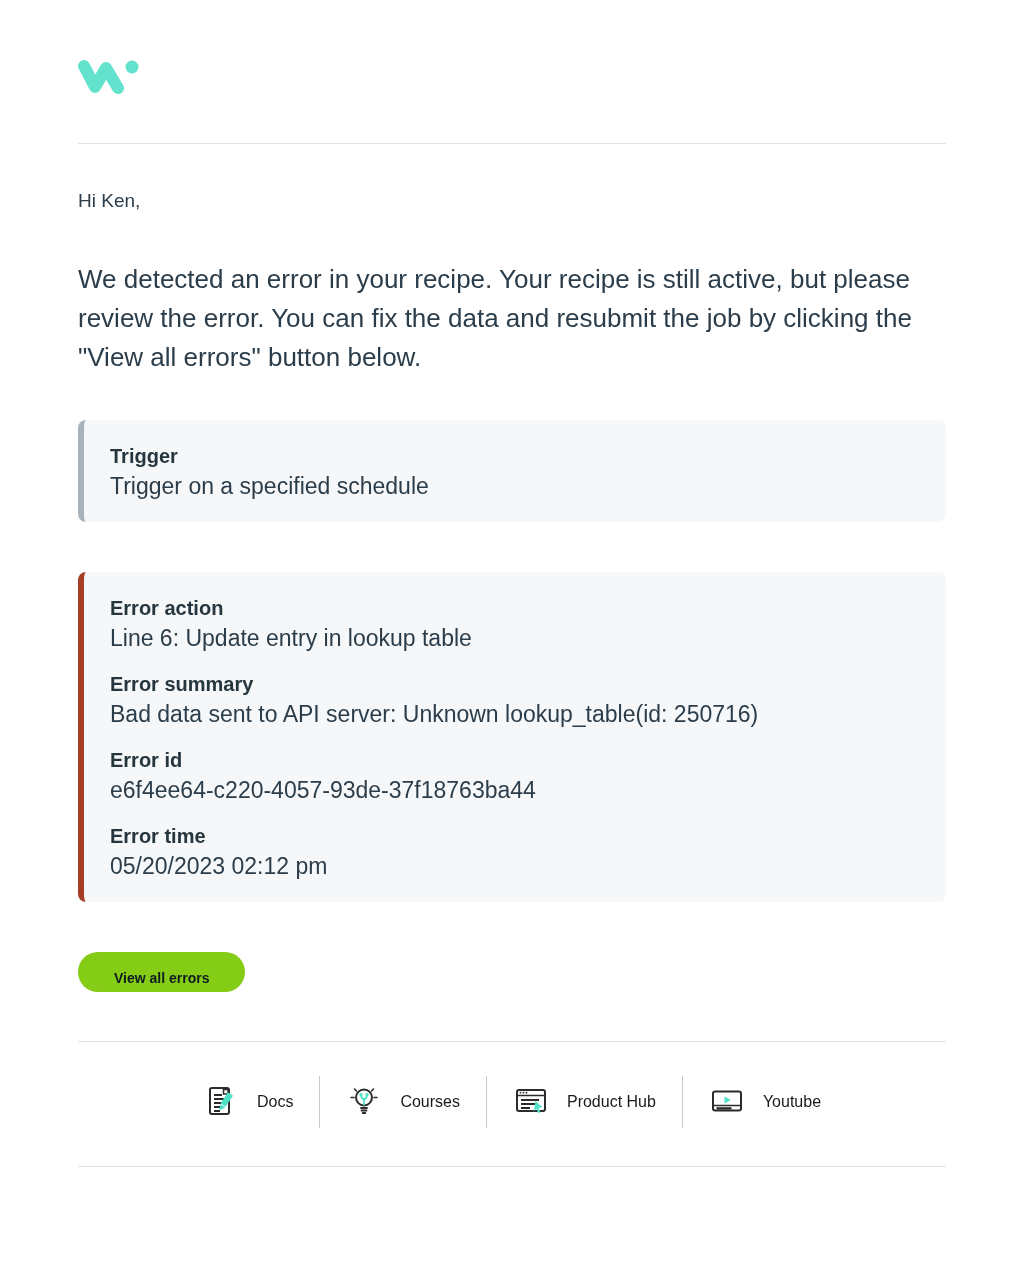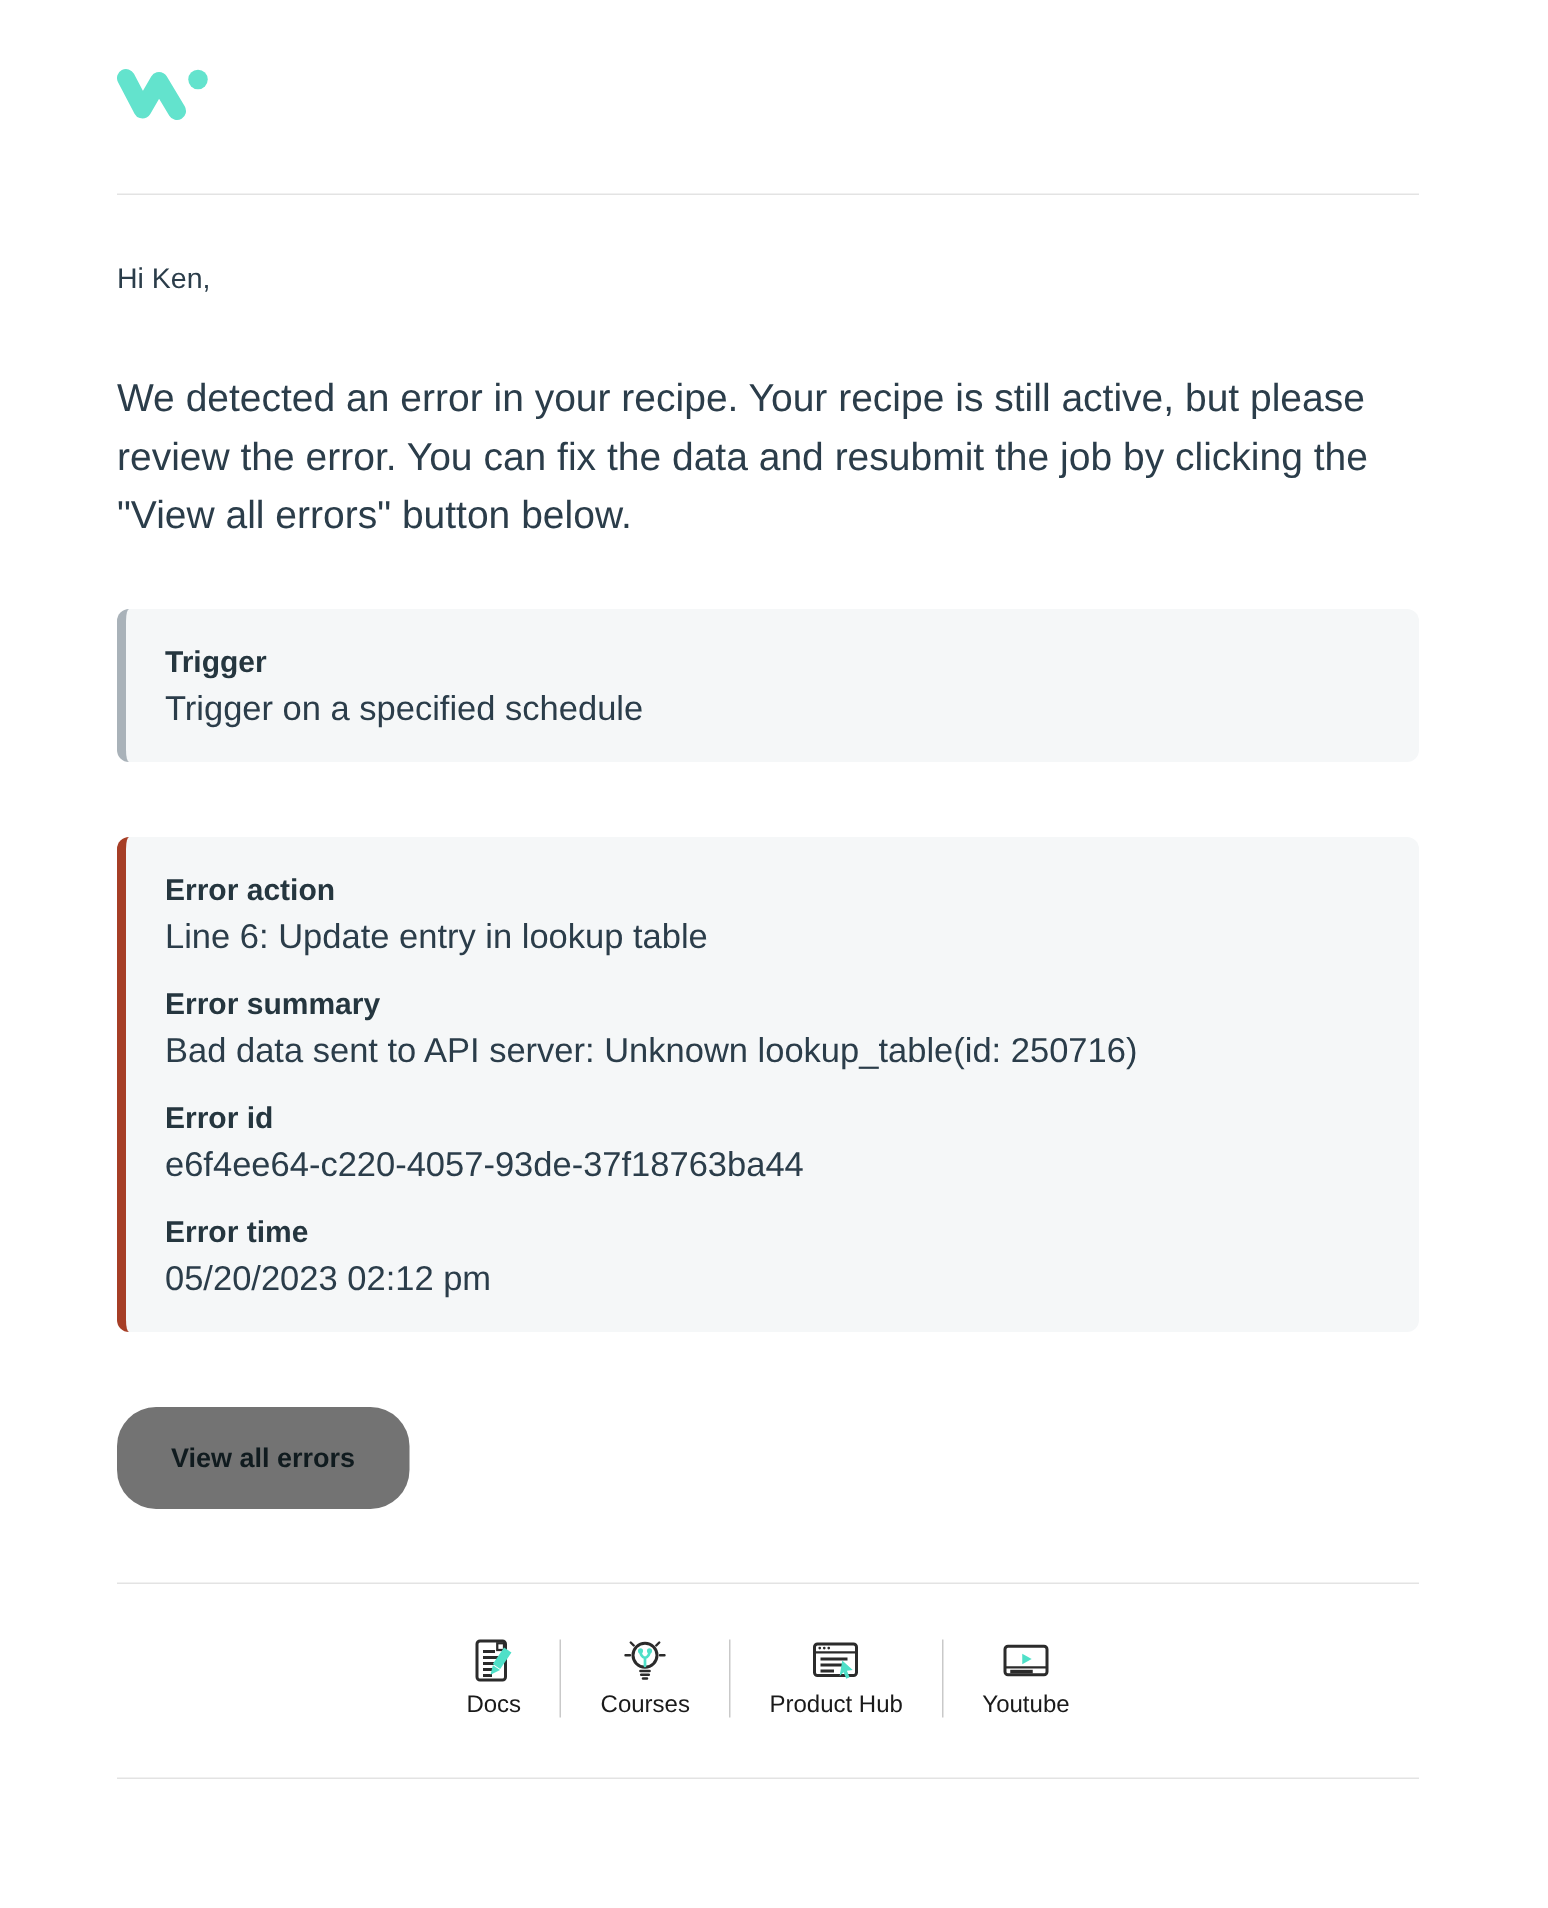--- a/index.html
+++ b/index.html
@@ -7,21 +7,21 @@
   body {
     font-family: "Liberation Sans", "DejaVu Sans", sans-serif;
     color: #2b3d4a;
     width: 1032px;
   }
   .email {
     width: 1032px;
     min-height: 1272px;
     padding: 0 86px 21px 78px;
   }
-  .inner { width: 868px; }
+  .inner { width: 868px; margin-top: 14px; }
 
   
   .logo-header { padding-top: 45px; height: 81px; margin-bottom: 48px; }
   .logo-svg { display: block; }
 
   .divider {
     border: none;
     border-top: 1px solid #e3e3e3;
     height: 0; width: 868px;
   }
@@ -70,49 +70,49 @@
     line-height: 26px;
     color: #3d6fd7;
     text-decoration: underline;
     cursor: pointer;
   }
 
   
   .cta-button {
     display: inline-block;
     margin-top: 50px;
-    background: #737373;
+    background: #84cc16;
     color: #101b1f;
-    font-size: 18px;
+    font-size: 14px;
     font-weight: bold;
     line-height: 52px;
-    height: 68px;
+    height: 40px;
     padding: 0 36px;
     border: none;
     border-radius: 26px;
     cursor: pointer;
     font-family: "Liberation Sans", "DejaVu Sans", sans-serif;
   }
 
   .divider.after-button { margin-top: 49px; }
   .divider.after-footer { margin-top: 38px; }
 
   
   .footer-nav {
     margin-top: 34px;
     display: flex;
     justify-content: center;
     align-items: center;
     width: 868px;
   }
   .footer-link {
     display: flex;
-    flex-direction: column;
+    flex-direction: row;
     align-items: center;
-    gap: 1px;
+    gap: 18px;
     text-decoration: none;
     color: #1a1a1a;
     cursor: pointer;
   }
   .footer-icon { height: 36px; display: flex; align-items: flex-end; }
   .footer-label {
     font-size: 16px;
     line-height: 20px;
     color: #1a1a1a;
   }

